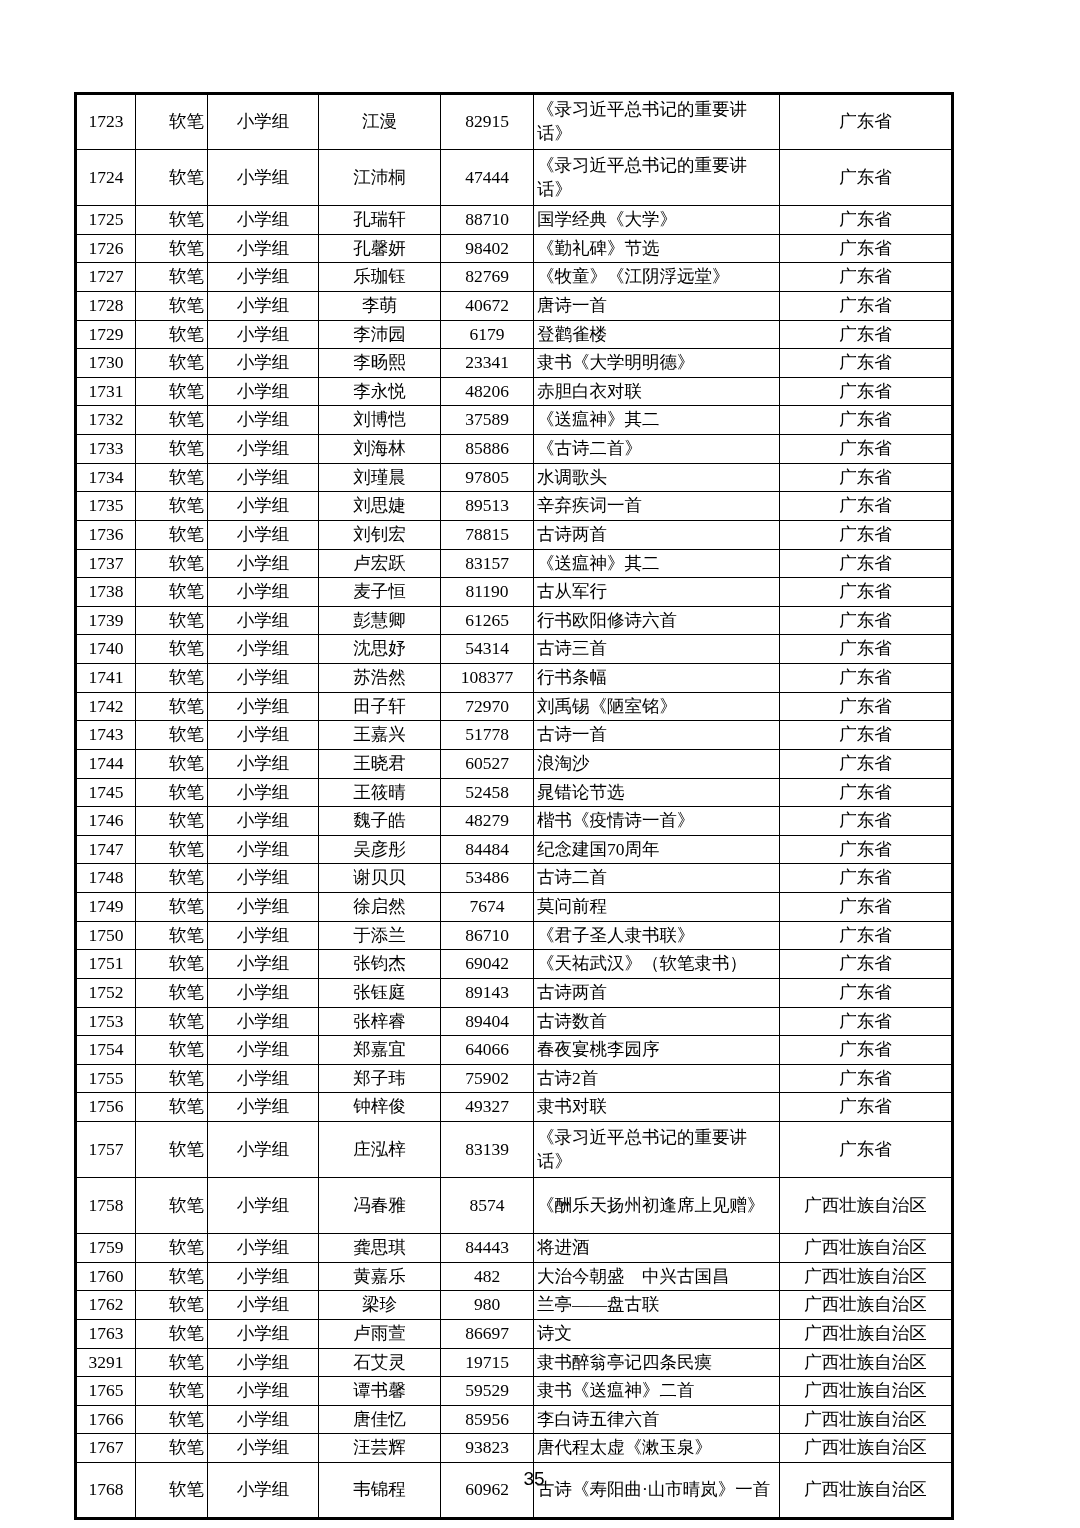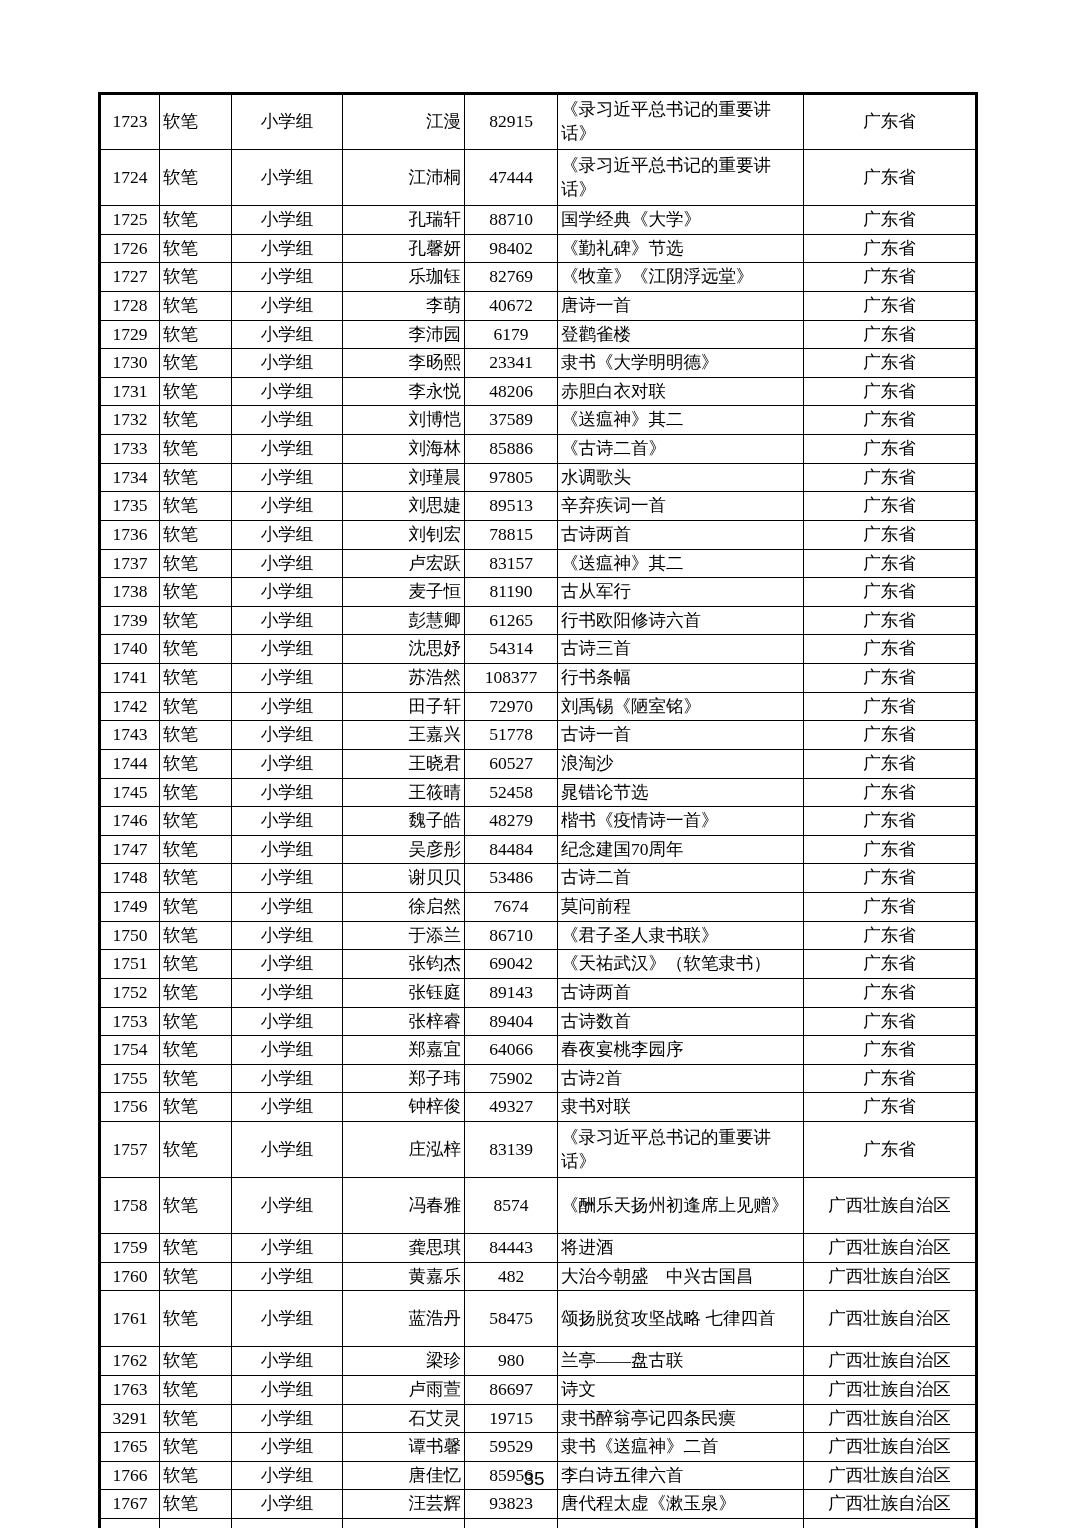--- a/index.html
+++ b/index.html
@@ -12,21 +12,21 @@
     height: 1528px;
     font-family: "Liberation Serif", "DejaVu Serif", serif;
     color: #000000;
     position: relative;
     overflow: hidden;
   }
   .page {
     width: 1068px;
     height: 1528px;
     box-sizing: border-box;
-    padding: 92px 105px 0 98px;
+    padding: 92px 105px 0 74px;
     position: relative;
   }
   table.listing {
     border-collapse: collapse;
     width: 877px;
     table-layout: fixed;
     border: 3px solid #000;
   }
   table.listing td {
     border: 1px solid #000;
@@ -42,23 +42,23 @@
   
   col.c-seq    { width: 60px; }
   col.c-cat    { width: 72px; }
   col.c-group  { width: 111px; }
   col.c-name   { width: 122px; }
   col.c-code   { width: 93px; }
   col.c-work   { width: 246px; }
   col.c-region { width: 173px; }
 
   .cell-seq    { text-align: center; }
-  .cell-cat    { text-align: left; }
+  .cell-cat    { text-align: right; }
   .cell-group  { text-align: center; }
-  .cell-name   { text-align: right; }
+  .cell-name   { text-align: center; }
   .cell-code   { text-align: center; }
   .cell-work   { text-align: left; padding-left: 5px; margin-left: 32px; }
   .cell-region { text-align: center; }
 
   
   tr.tall td { height: 56px; }
 
   .page-number {
     position: absolute;
     left: 0;
@@ -420,29 +420,20 @@
         </tr>
         <tr>
           <td class="cell-seq">1760</td>
           <td class="cell-cat">软笔</td>
           <td class="cell-group">小学组</td>
           <td class="cell-name">黄嘉乐</td>
           <td class="cell-code">482</td>
           <td class="cell-work">大治今朝盛　中兴古国昌</td>
           <td class="cell-region">广西壮族自治区</td>
         </tr>
-        <tr class="tall">
-          <td class="cell-seq">1761</td>
-          <td class="cell-cat">软笔</td>
-          <td class="cell-group">小学组</td>
-          <td class="cell-name">蓝浩丹</td>
-          <td class="cell-code">58475</td>
-          <td class="cell-work">颂扬脱贫攻坚战略 七律四首</td>
-          <td class="cell-region">广西壮族自治区</td>
-        </tr>
         <tr>
           <td class="cell-seq">1762</td>
           <td class="cell-cat">软笔</td>
           <td class="cell-group">小学组</td>
           <td class="cell-name">梁珍</td>
           <td class="cell-code">980</td>
           <td class="cell-work">兰亭——盘古联</td>
           <td class="cell-region">广西壮族自治区</td>
         </tr>
         <tr>

